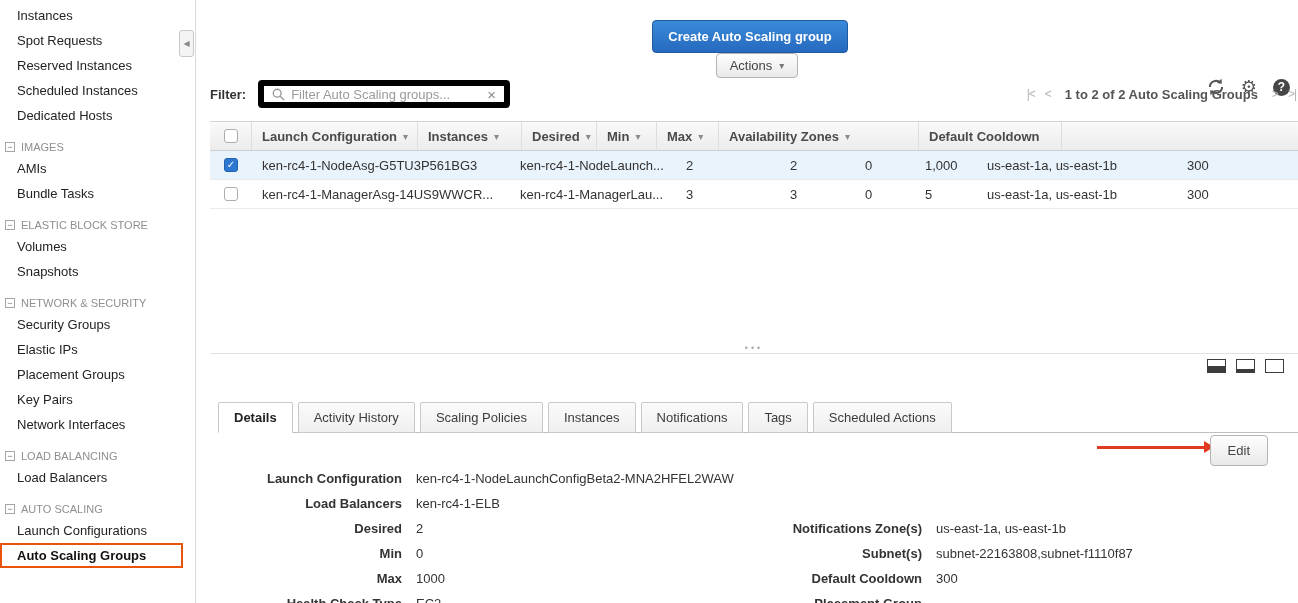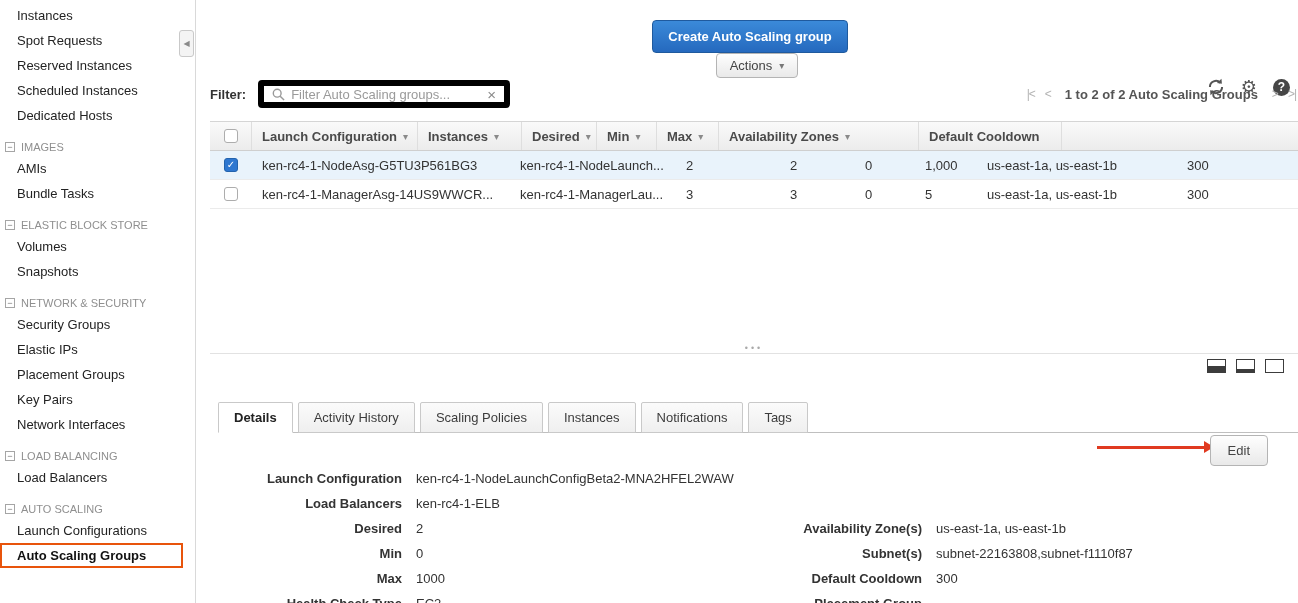--- a/index.html
+++ b/index.html
@@ -270,20 +270,21 @@
     </span>
   </div>
 
   <div class="tabs">
     <div class="tab active">Details</div>
     <div class="tab">Activity History</div>
     <div class="tab">Scaling Policies</div>
     <div class="tab">Instances</div>
     <div class="tab">Notifications</div>
     <div class="tab">Tags</div>
+    <div class="tab">Scheduled Actions</div>
   </div>
 
   <div class="edit-area">
     <span class="anno-arrow"></span>
     <button class="btn-default edit-btn">Edit</button>
   </div>
 
   <div class="fields-left">
     <div class="frow">
       <span class="flabel">Launch Configuration</span>
@@ -306,21 +307,21 @@
       <span class="fvalue">1000</span>
     </div>
     <div class="frow">
       <span class="flabel">Health Check Type</span>
       <span class="fvalue">EC2</span>
     </div>
   </div>
 
   <div class="fields-right">
     <div class="frow">
-      <span class="flabel">Availability Zone(s)</span>
+      <span class="flabel">Notifications Zone(s)</span>
       <span class="fvalue">us-east-1a, us-east-1b</span>
     </div>
     <div class="frow">
       <span class="flabel">Subnet(s)</span>
       <span class="fvalue">subnet-22163808,subnet-f1110f87</span>
     </div>
     <div class="frow">
       <span class="flabel">Default Cooldown</span>
       <span class="fvalue">300</span>
     </div>

